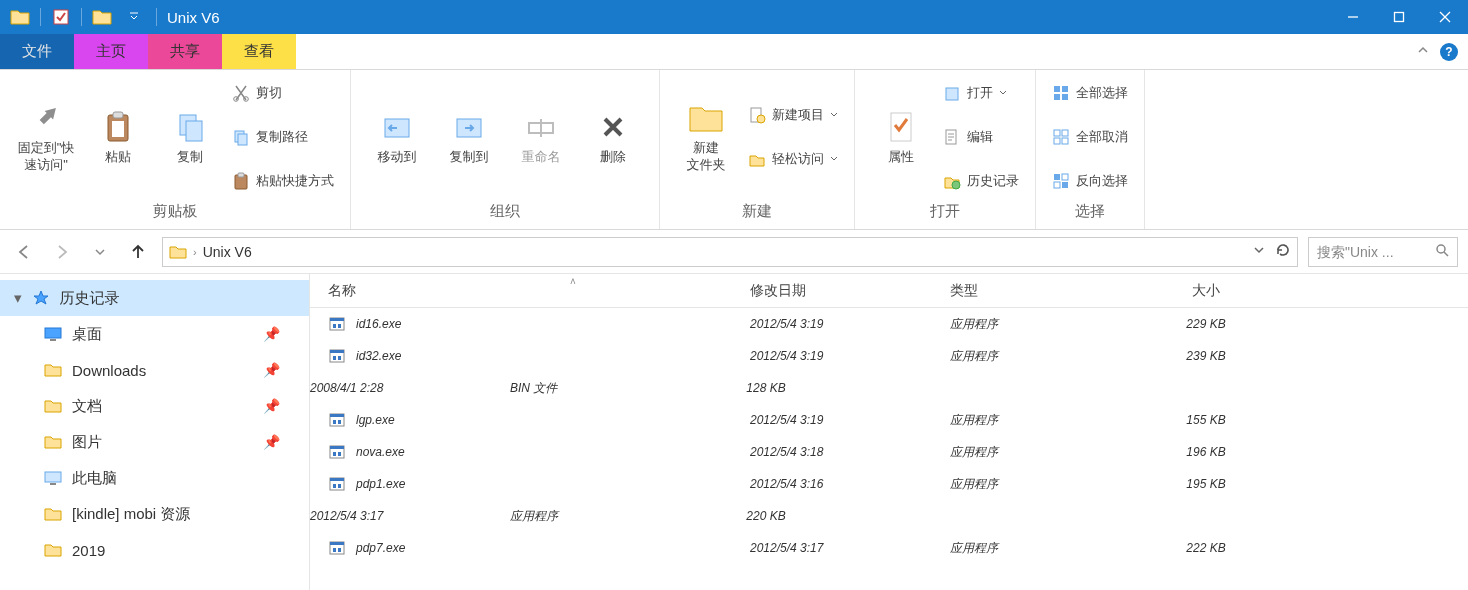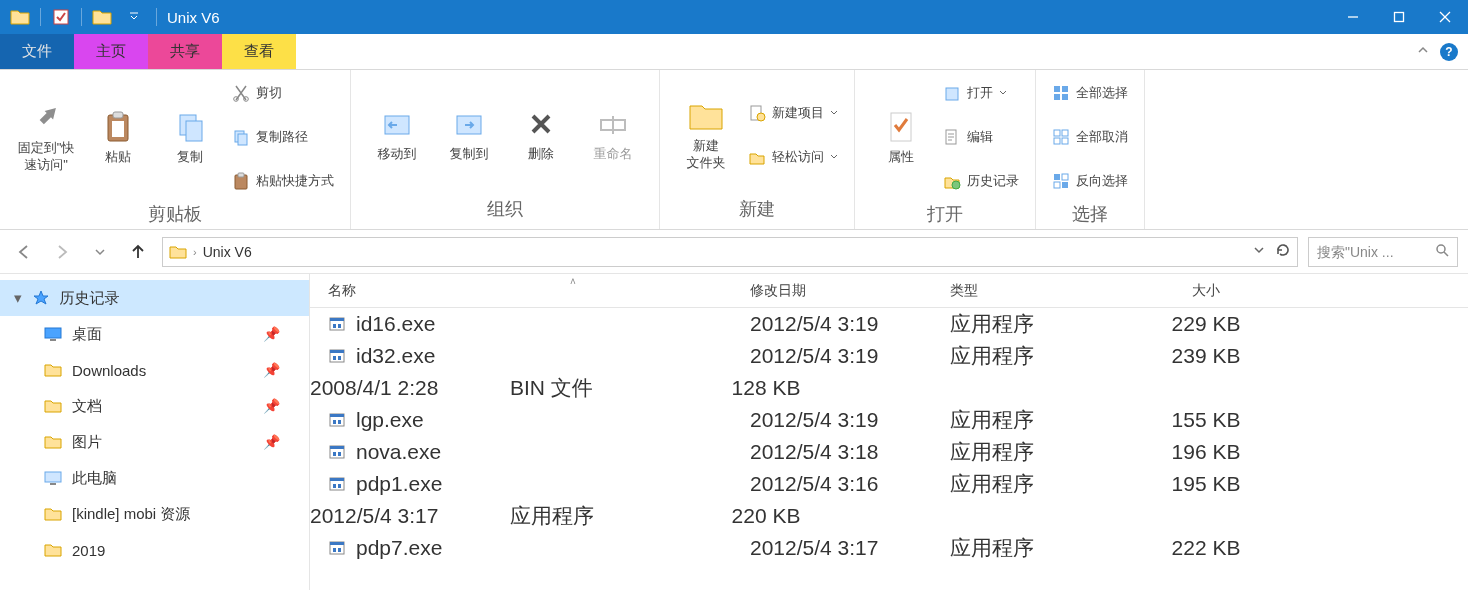--- a/index.html
+++ b/index.html
@@ -21,21 +21,21 @@
 .tab.file { background: #1565b0; color: #e5e5e5; }
 .tab.active { background: #d946ef; color: #333; }
 .tabsrow .spacer { flex: 1; background: #fff; }
 .tabsrow .right { background: #fff; display: flex; align-items: center; padding: 0 10px; gap: 10px; }
 .help-circle { width: 18px; height: 18px; border-radius: 50%; background: #1979ca; color: #fff; font-size: 12px; display: flex; align-items: center; justify-content: center; font-weight: bold; }
 
 
 .ribbon { height: 160px; background: #fff; border-bottom: 1px solid #d9d9d9; display: flex; }
 .group { border-right: 1px solid #e5e5e5; display: flex; flex-direction: column; }
 .group-body { flex: 1; display: flex; align-items: center; padding: 6px 10px 0; }
-.group-caption { text-align: center; font-size: 18px; color: #666; padding: 4px 0 8px; }
+.group-caption { text-align: center; font-size: 15px; color: #666; padding: 4px 0 8px; }
 .bigbtn { display: flex; flex-direction: column; align-items: center; justify-content: center; width: 72px; height: 100px; gap: 4px; }
 .bigbtn .lbl { font-size: 13px; color: #444; text-align: center; line-height: 1.3; white-space: pre-line; }
 .smallstack { display: flex; flex-direction: column; gap: 18px; padding: 4px 6px; }
 .smallbtn { display: flex; align-items: center; gap: 6px; height: 26px; }
 .smallbtn .lbl { font-size: 13px; color: #444; white-space: nowrap; }
 .smallbtn svg, .bigbtn svg { flex-shrink: 0; }
 .chev-down { width: 8px; height: 8px; }
 
 
 .addrow { height: 44px; border-bottom: 1px solid #e5e5e5; display: flex; align-items: center; padding: 0 10px; gap: 10px; }
@@ -59,21 +59,21 @@
 .nav-item.indent { padding-left: 44px; }
 
 .listpane { flex: 1; position: relative; overflow-y: scroll; }
 .list-header { height: 34px; display: flex; align-items: center; border-bottom: 1px solid #e5e5e5; font-size: 14px; color: #444; }
 .col-name { width: 440px; padding-left: 18px; }
 .col-date { width: 200px; }
 .col-type { width: 200px; }
 .col-size { width: 130px; text-align: center; padding-right: 18px; }
 .sort-arrow { position: absolute; left: 260px; top: 2px; color: #888; font-size: 10px; }
 .list-body { }
-.row { height: 32px; display: flex; align-items: center; font-size: 21px; color: #333; }
+.row { height: 32px; display: flex; align-items: center; font-size: 12px; color: #333; font-style: italic; }
 .row .col-name { display: flex; align-items: center; gap: 10px; }
 .row .col-size { color: #333; }
 
 
 .ico { display: inline-flex; align-items: center; justify-content: center; }
 
 
 .navpane::-webkit-scrollbar, .listpane::-webkit-scrollbar { width: 18px; }
 .navpane::-webkit-scrollbar-thumb, .listpane::-webkit-scrollbar-thumb { background: #c2c2c2; }
 .navpane::-webkit-scrollbar-track, .listpane::-webkit-scrollbar-track { background: #f0f0f0; }
@@ -207,32 +207,32 @@
           </svg>
         <div class="lbl">移动到</div>
       </div>
       <div class="bigbtn">
         <svg width="36" height="36" viewBox="0 0 36 36">
             <rect x="6" y="10" width="24" height="18" fill="#cfe6ff" stroke="#6aa9e9"></rect>
             <path d="M14 19 l8 0 m-3 -3 l3 3 l-3 3" stroke="#6aa9e9" stroke-width="2" fill="none"></path>
           </svg>
         <div class="lbl">复制到</div>
       </div>
-      <div class="bigbtn">
-        <svg width="36" height="36" viewBox="0 0 36 36">
-            <path d="M10 10 l16 16 M26 10 l-16 16" stroke="#555" stroke-width="4"></path>
-          </svg>
-        <div class="lbl">删除</div>
-      </div>
       <div class="bigbtn" style="opacity:.55">
         <svg width="36" height="36" viewBox="0 0 36 36">
             <rect x="6" y="14" width="24" height="10" fill="none" stroke="#888" stroke-width="2"></rect>
             <line x1="18" y1="10" x2="18" y2="28" stroke="#888" stroke-width="2"></line>
           </svg>
         <div class="lbl">重命名</div>
+      </div>
+      <div class="bigbtn">
+        <svg width="36" height="36" viewBox="0 0 36 36">
+            <path d="M10 10 l16 16 M26 10 l-16 16" stroke="#555" stroke-width="4"></path>
+          </svg>
+        <div class="lbl">删除</div>
       </div>
     </div>
     <div class="group-caption">组织</div>
   </div>
 
   <div class="group">
     <div class="group-body">
       <div class="bigbtn">
         <svg width="40" height="36" viewBox="0 0 40 36">
             <path d="M4 8 h12 l3 3 h17 v20 h-32 z" fill="#ffe29a" stroke="#d9a400"></path>

